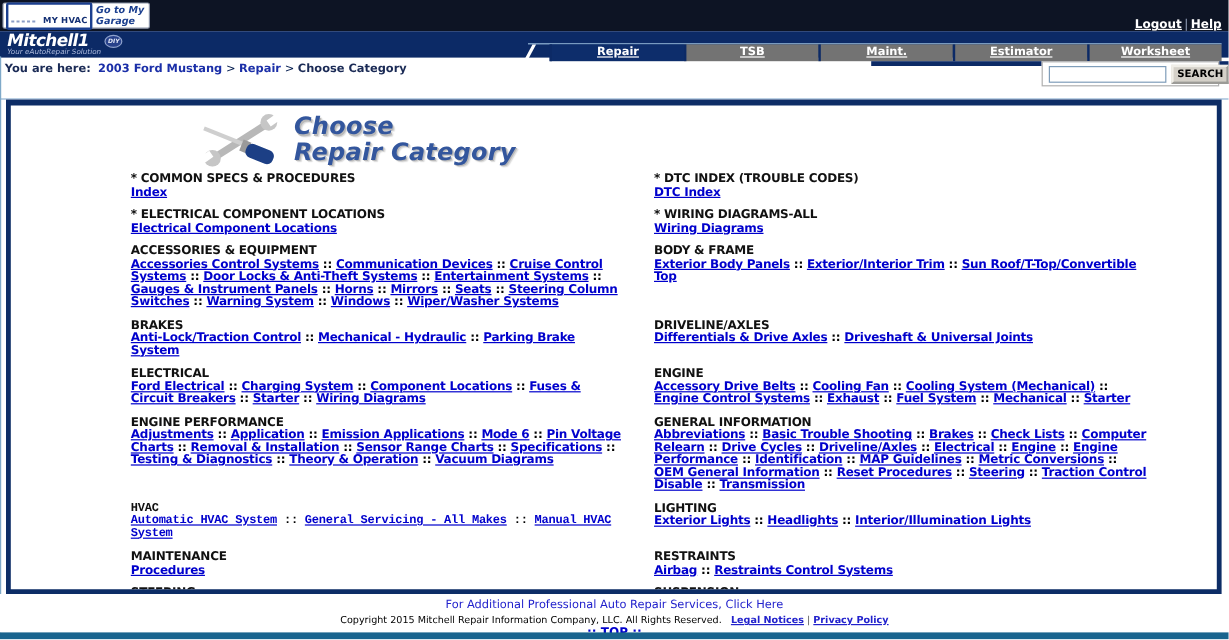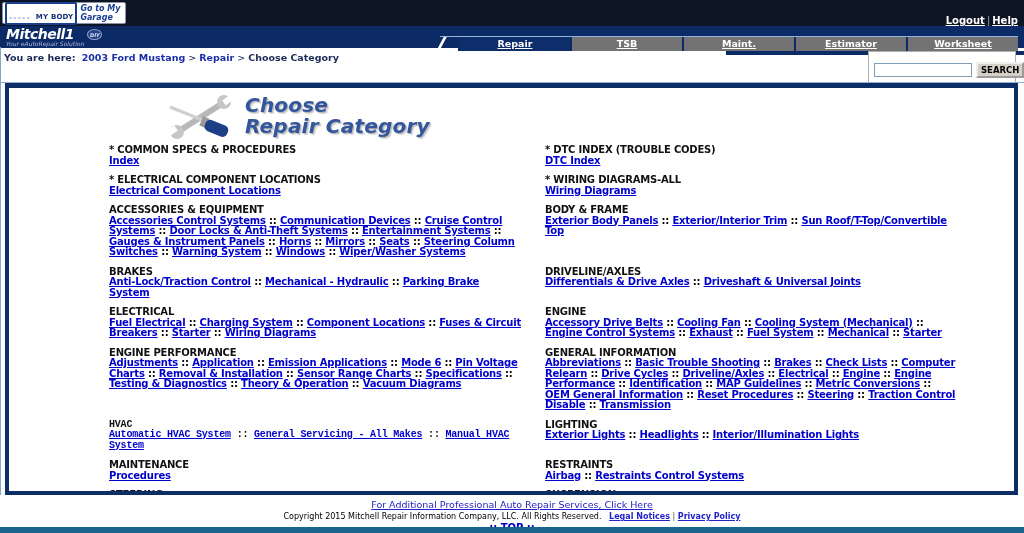--- a/index.html
+++ b/index.html
@@ -39,21 +39,21 @@
     font-size:9.5px; font-weight:bold; text-decoration:underline; text-align:center;
     line-height:14px; cursor:pointer; }
   .tab.active { background:#0d2d6b; }
   .tab-underbar { position:absolute; top:51px; right:0; width:298px; height:4px; background:#0c2a66; }
 
   
   .crumb { position:absolute; left:4px; top:52px; font-size:9.5px; color:#001a4d; }
   .crumb .lbl { font-weight:bold; color:#1a2a55; }
   .crumb a { color:#1b2fa8; font-weight:bold; cursor:pointer; }
   .crumb .cur { font-weight:bold; color:#1a2a55; }
-  .searchwrap { position:absolute; top:51px; right:8px; width:148px; height:37px; background:#fff;
+  .searchwrap { position:absolute; top:51px; right:8px; width:148px; height:21px; background:#fff;
     border:1px solid #b0b0b0; display:flex; align-items:center; gap:4px; padding:0 2px 0 5px; }
   .searchwrap input { width:98px; height:14px; border:1px solid #7f9db9; font-size:9px; padding:0 2px; }
   .search-btn { height:16px; font-size:8.5px; font-weight:bold; font-family:"DejaVu Sans",sans-serif;
     background:#d4d0c8; border:2px outset #f0eee8; padding:0 3px; cursor:pointer; color:#000; }
 
   
   .panel-topline { position:absolute; left:0; top:82px; width:1024px; height:1px; background:#8fb2d2; }
   .leftedge { position:absolute; left:0; top:47px; width:1px; height:480px; background:#7fa9c9; }
   .panel { position:absolute; left:5px; top:83px; width:1013px; height:412px; background:#fff;
     border:4px solid #0d2d66; border-top-width:5px; overflow:hidden; }
@@ -65,38 +65,38 @@
   .catgrid { display:grid; grid-template-columns:412px 412px; column-gap:24px; row-gap:9px;
     margin-left:100px; }
   .section { font-size:10px; line-height:10.5px; letter-spacing:-0.2px; }
   .sec-head { font-weight:bold; color:#111; }
   .sec-links { color:#000; font-weight:bold; }
   .cat-link { color:#0000cc; font-weight:bold; text-decoration:underline; cursor:pointer; }
 
   
   .footer { position:absolute; left:0; top:495px; width:1024px; height:32px; background:#fff; text-align:center; }
   .promo { font-size:9.5px; margin-top:4px; }
-  .promo a { color:#2222cc; text-decoration:underline; cursor:pointer;text-align:center; }
+  .promo a { color:#2222cc; cursor:pointer;text-align:center; }
   .copyline { font-size:8px; color:#000; margin-top:2px; }
   .copyline a { color:#2222cc; text-decoration:underline; cursor:pointer; font-weight:bold; }
   .copyline .sep { color:#555; }
   .toplink { font-size:10px; margin-top:1px; }
   .toplink a { color:#0000cc; font-weight:bold; text-decoration:underline; cursor:pointer; }
   .bottombar { position:absolute; left:0; top:527px; width:1024px; height:6px; background:#19648e; }
 </style>
 </head>
 <body>
 
 <div class="page">
 
   <div class="topbar">
     <div class="garage-btn">
       <span class="plate">
         <span class="plate-top">=====</span>
-        <span class="plate-txt">MY BODY</span>
+        <span class="plate-txt">MY HVAC</span>
       </span>
       <span class="garage-label">
         <span>Go to My</span><br>
         <span>Garage</span>
       </span>
     </div>
     <div class="top-right">
       <div class="top-links">
         <a>Logout</a><span class="bar">|</span><a>Help</a>
       </div>
@@ -171,21 +171,21 @@
         <div class="section" style="grid-area: 3 / 1;">
           <div class="sec-head">ACCESSORIES &amp; EQUIPMENT</div>
           <div class="sec-links"><a class="cat-link">Accessories Control Systems</a> :: <a class="cat-link">Communication Devices</a> :: <a class="cat-link">Cruise Control Systems</a> :: <a class="cat-link">Door Locks &amp; Anti-Theft Systems</a> :: <a class="cat-link">Entertainment Systems</a> :: <a class="cat-link">Gauges &amp; Instrument Panels</a> :: <a class="cat-link">Horns</a> :: <a class="cat-link">Mirrors</a> :: <a class="cat-link">Seats</a> :: <a class="cat-link">Steering Column Switches</a> :: <a class="cat-link">Warning System</a> :: <a class="cat-link">Windows</a> :: <a class="cat-link">Wiper/Washer Systems</a></div>
         </div>
         <div class="section" style="grid-area: 4 / 1;">
           <div class="sec-head">BRAKES</div>
           <div class="sec-links"><a class="cat-link">Anti-Lock/Traction Control</a> :: <a class="cat-link">Mechanical - Hydraulic</a> :: <a class="cat-link">Parking Brake System</a></div>
         </div>
         <div class="section" style="grid-area: 5 / 1;">
           <div class="sec-head">ELECTRICAL</div>
-          <div class="sec-links"><a class="cat-link">Fuel Electrical</a> :: <a class="cat-link">Charging System</a> :: <a class="cat-link">Component Locations</a> :: <a class="cat-link">Fuses &amp; Circuit Breakers</a> :: <a class="cat-link">Starter</a> :: <a class="cat-link">Wiring Diagrams</a></div>
+          <div class="sec-links"><a class="cat-link">Ford Electrical</a> :: <a class="cat-link">Charging System</a> :: <a class="cat-link">Component Locations</a> :: <a class="cat-link">Fuses &amp; Circuit Breakers</a> :: <a class="cat-link">Starter</a> :: <a class="cat-link">Wiring Diagrams</a></div>
         </div>
         <div class="section" style="grid-area: 6 / 1;">
           <div class="sec-head">ENGINE PERFORMANCE</div>
           <div class="sec-links"><a class="cat-link">Adjustments</a> :: <a class="cat-link">Application</a> :: <a class="cat-link">Emission Applications</a> :: <a class="cat-link">Mode 6</a> :: <a class="cat-link">Pin Voltage Charts</a> :: <a class="cat-link">Removal &amp; Installation</a> :: <a class="cat-link">Sensor Range Charts</a> :: <a class="cat-link">Specifications</a> :: <a class="cat-link">Testing &amp; Diagnostics</a> :: <a class="cat-link">Theory &amp; Operation</a> :: <a class="cat-link">Vacuum Diagrams</a></div>
         </div>
         <div class="section" style="grid-area: 7 / 1; font-family: Liberation Mono, monospace;">
           <div class="sec-head">HVAC</div>
           <div class="sec-links"><a class="cat-link">Automatic HVAC System</a> :: <a class="cat-link">General Servicing - All Makes</a> :: <a class="cat-link">Manual HVAC System</a></div>
         </div>
         <div class="section" style="grid-area: 8 / 1;">

